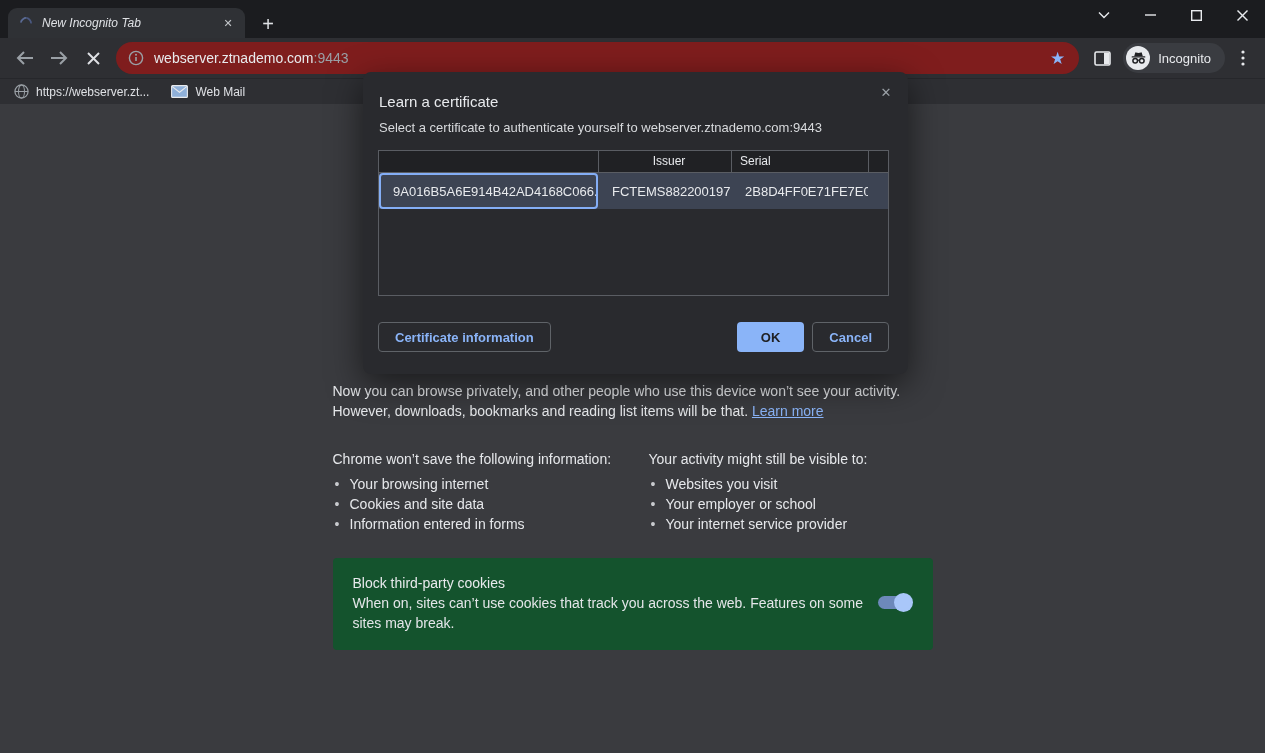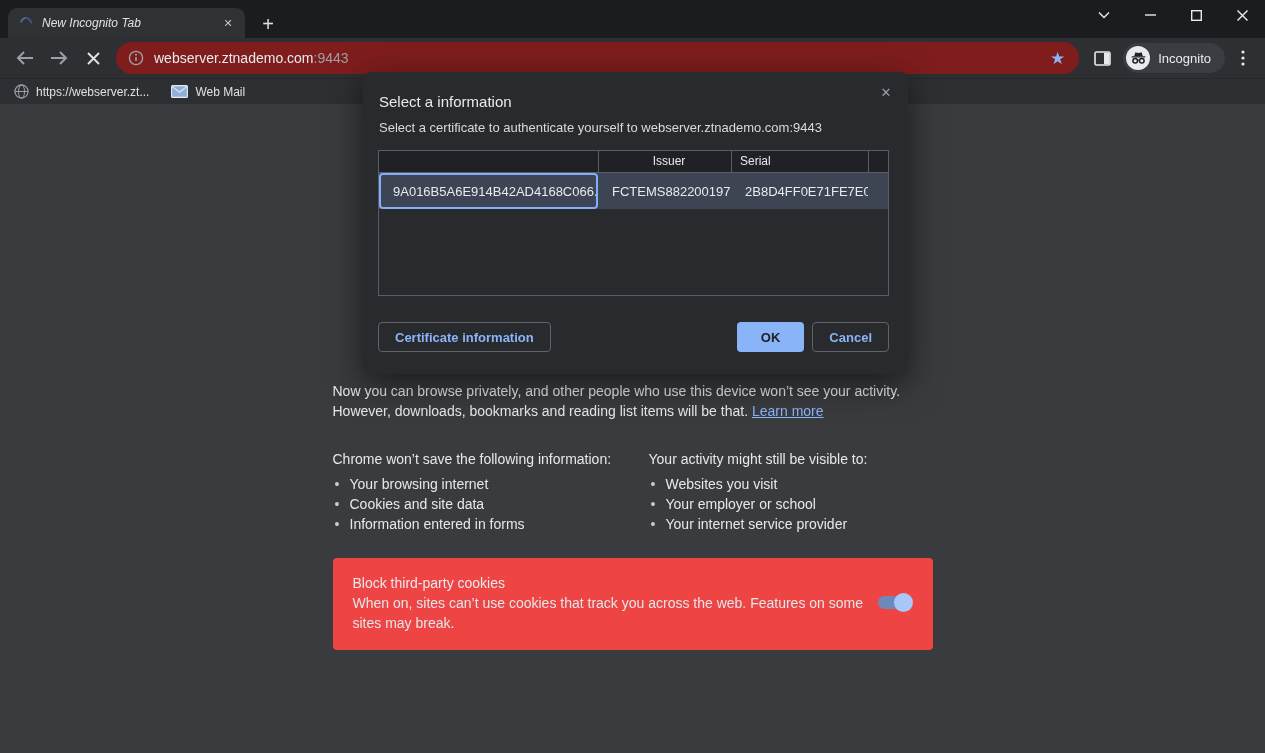--- a/index.html
+++ b/index.html
@@ -54,21 +54,21 @@
   .content { width:600px; margin:0 auto; padding-top:277px; }
   .intro { color:#e6e8eb; font-size:14px; line-height:20px; }
   .intro a { color:#8ab4f8; text-decoration:underline; }
   .info-cols { display:flex; margin-top:28px; }
   .col-left { flex:0 0 316px; }
   .col-right { flex:1; }
   .col-heading { color:#e6e8eb; font-size:14px; line-height:20px; }
   .info-cols ul { list-style:none; margin-top:5px; }
   .info-cols li { color:#e6e8eb; font-size:14px; line-height:20px; padding-left:17px; position:relative; }
   .info-cols li::before { content:"•"; position:absolute; left:2px; color:#c8cace; }
-  .cookie-card { width:600px; margin-top:24px; background:#ef4444; border-radius:4px;
+  .cookie-card { width:600px; margin-top:24px; background:#14532d; border-radius:4px;
                  padding:15px 20px 17px 20px; position:relative; }
   .cookie-title { color:#e8eaed; font-size:14px; line-height:20px; }
   .cookie-desc { color:#e4e6e9; font-size:14px; line-height:20px; width:512px; }
   .toggle { position:absolute; right:22px; top:38px; width:33px; height:13px;
             background:#6d89ba; border-radius:7px; }
   .toggle .knob { position:absolute; right:-2px; top:-3px; width:19px; height:19px;
                   background:#a9c7f9; border-radius:50%; }
 
   
   .dialog { position:absolute; left:363px; top:72px; width:545px; height:302px;
@@ -238,21 +238,21 @@
       <div class="cookie-desc">When on, sites can’t use cookies that track you across the web. Features on some sites may break.</div>
       <div class="toggle">
         <div class="knob"></div>
       </div>
     </div>
   </div>
 </div>
 
 <div class="dialog">
   <div class="dlg-close">✕</div>
-  <div class="dlg-title">Select a information</div>
+  <div class="dlg-title">Learn a certificate</div>
   <div class="dlg-subtitle">Select a certificate to authenticate yourself to webserver.ztnademo.com:9443</div>
   <div class="cert-table">
     <div class="cert-header">
       <div class="hc c-subject">Subject</div>
       <div class="hc c-issuer">Issuer</div>
       <div class="hc c-serial">Serial</div>
       <div class="hc c-gutter"></div>
     </div>
     <div class="cert-row">
       <div class="cert-cell cell-subject">9A016B5A6E914B42AD4168C066...</div>

